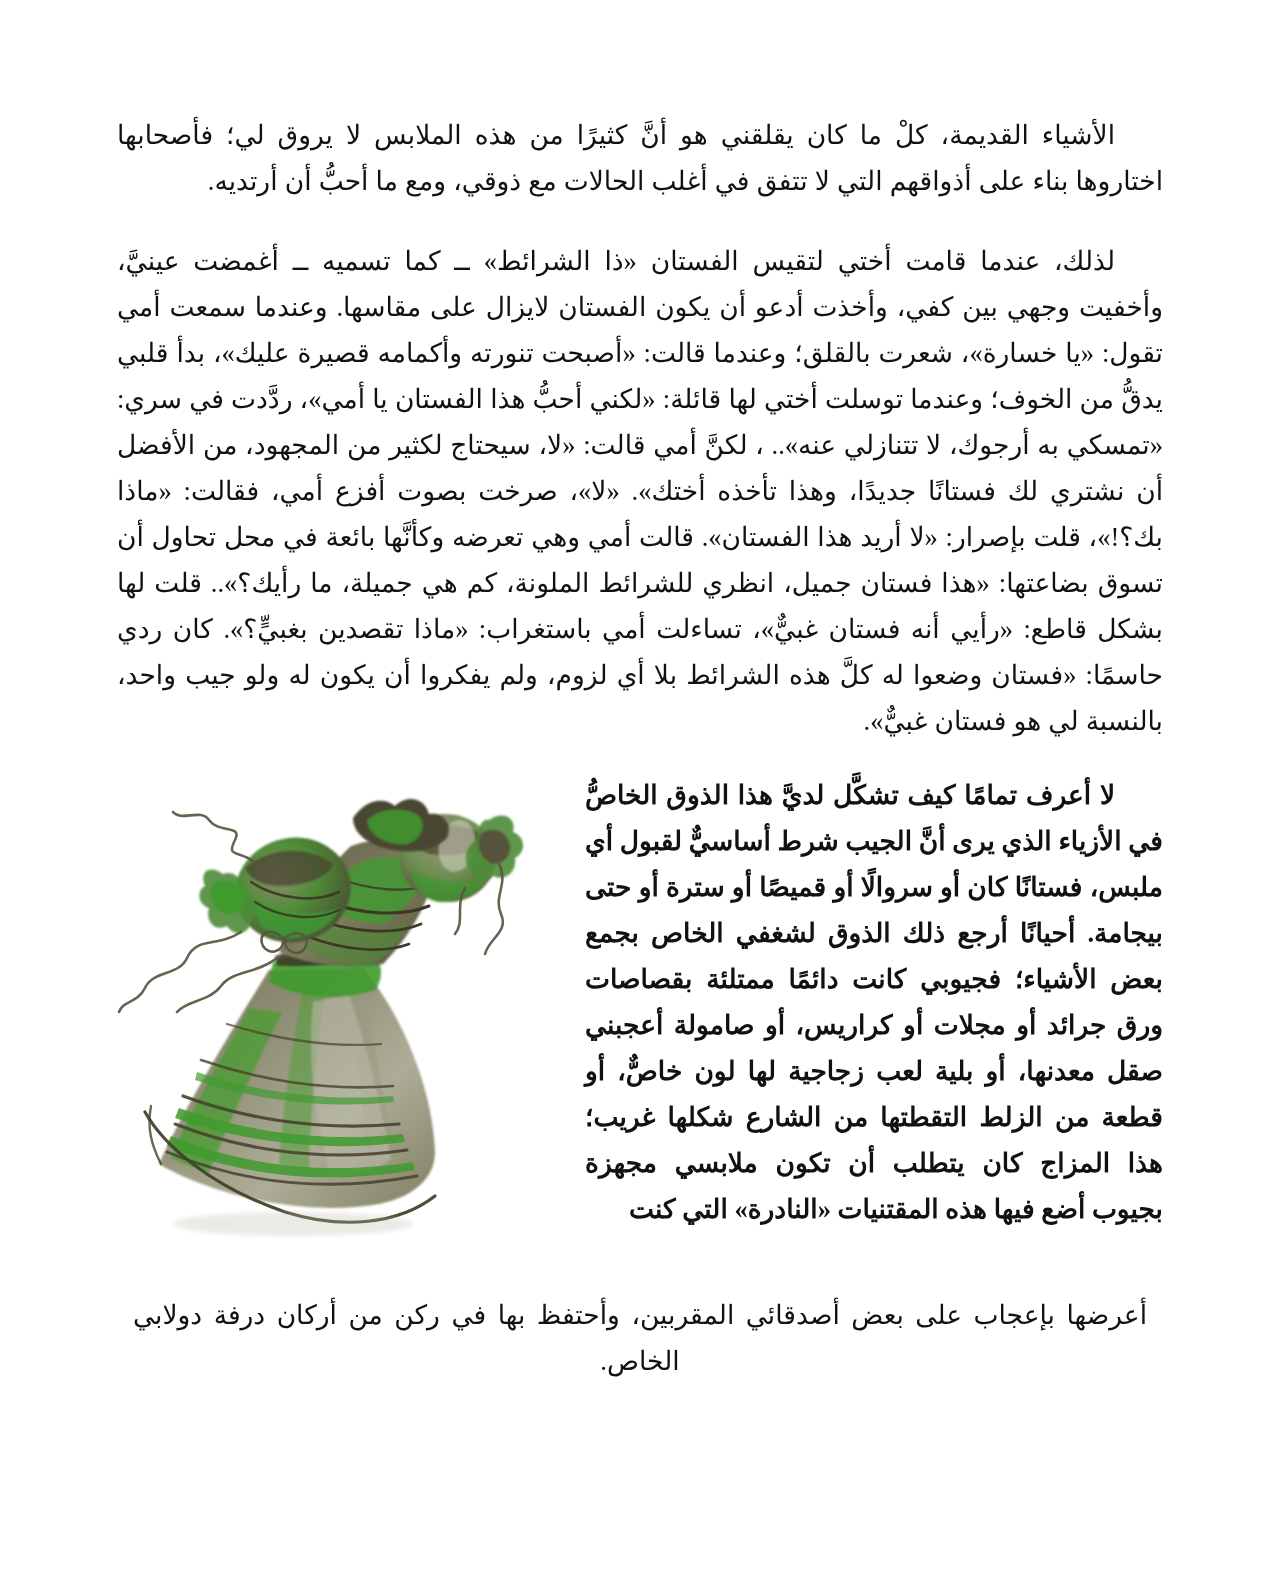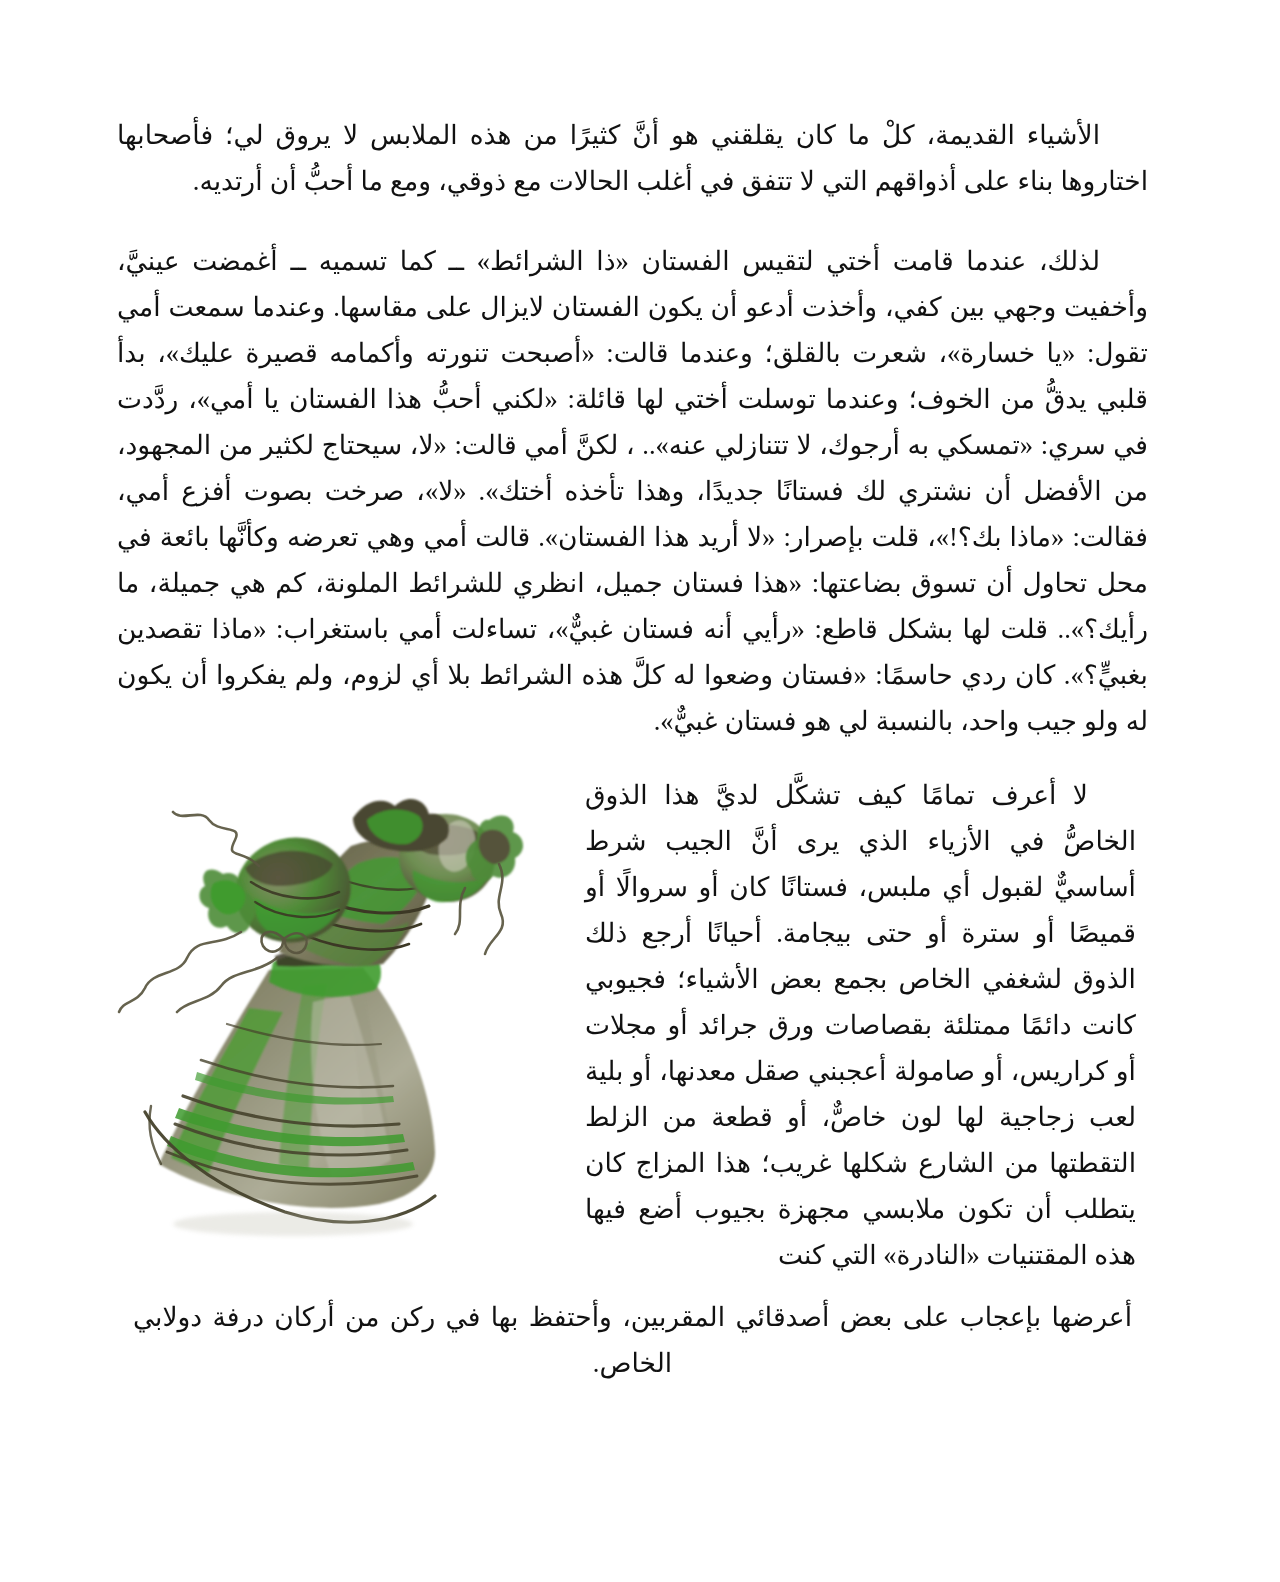--- a/index.html
+++ b/index.html
@@ -16,21 +16,21 @@
     width: 1280px;
     height: 1582px;
     margin: 0 auto;
     background: #ffffff;
     overflow: hidden;
     box-sizing: border-box;
   }
   .content {
     position: absolute;
     top: 112px;
-    right: 132px;
+    right: 117px;
     left: 117px;
     direction: rtl;
     text-align: justify;
     text-align-last: right;
     color: #111111;
   }
   p.para {
     margin: 0;
     font-size: 26.5px;
     line-height: 46px;
@@ -49,26 +49,27 @@
   }
   .illus-wrap {
     float: left;
     width: 468px;
     height: 520px;
     margin: 0;
     padding: 0;
     shape-margin: 0;
   }
   .flow-text {
-    margin: 12px;
+    margin: 0;
     font-size: 26.5px;
     line-height: 46px;
     text-indent: 48px;
     text-align: justify;
     text-align-last: right;
+    font-weight: bold;
   }
   .flow-tail {
     clear: both;
     margin: 16px;
     font-size: 26.5px;
     line-height: 46px;
     text-indent: 0;
     text-align: justify;
     text-align-last: center;
   }

